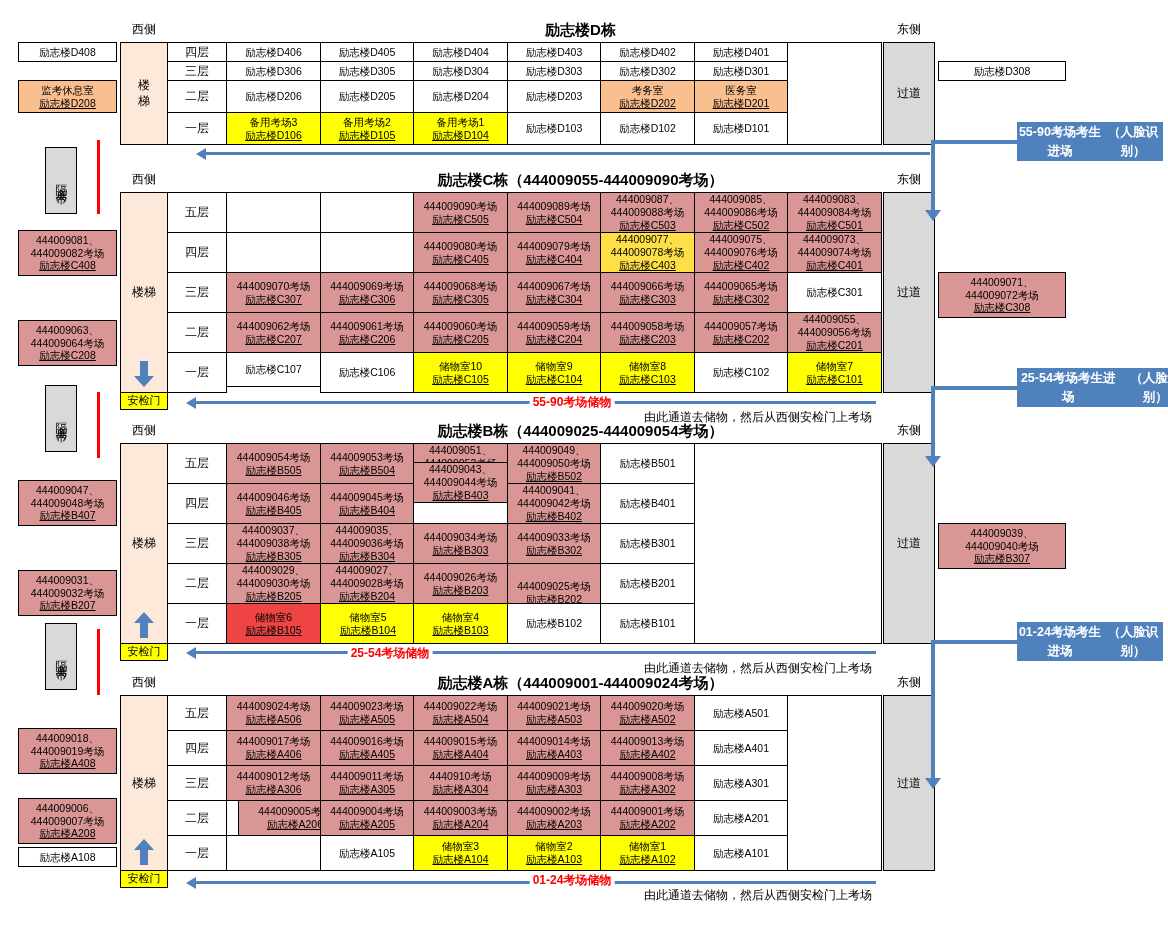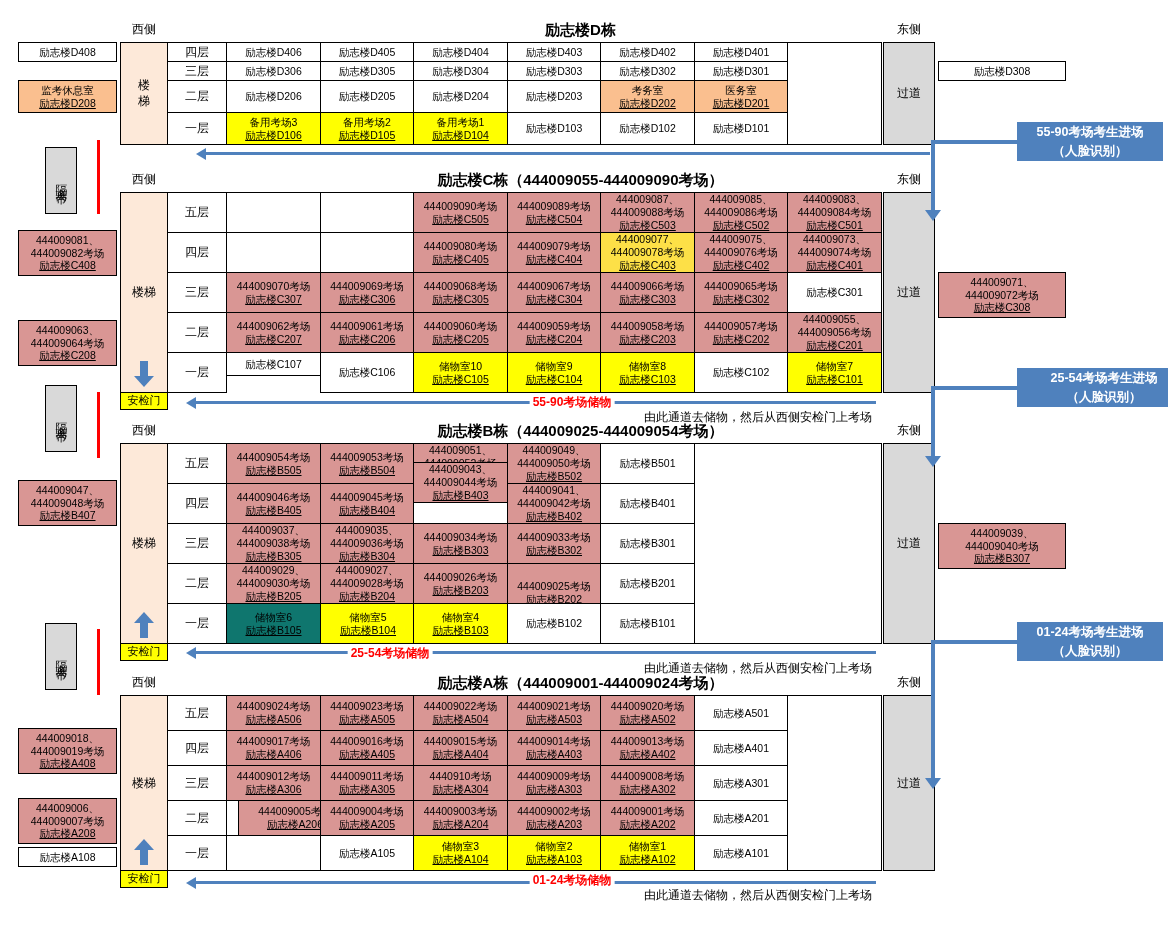--- a/index.html
+++ b/index.html
@@ -4,21 +4,21 @@
 <style>
   html,body{margin:0;padding:0}
   body{font-family:"Liberation Sans","DejaVu Sans",sans-serif;background:#fff}
   #canvas{position:relative;width:1168px;height:925px;background:#fff;overflow:hidden}
   .cell{position:absolute;border:1px solid #000;display:flex;flex-direction:column;align-items:center;justify-content:center;text-align:center;font-size:10.5px;line-height:1.22;color:#000;overflow:hidden;box-sizing:border-box}
   .cell .ln{white-space:nowrap}
   .cell .u{text-decoration:underline}
   .lab{font-size:12px}
   .hlab{position:absolute;font-size:12px;text-align:center;height:18px;line-height:18px;color:#000}
   .title{position:absolute;font-size:15px;font-weight:bold;text-align:center;height:20px;line-height:20px;color:#000}
-  .banner{position:absolute;display:flex;flex-direction:column;align-items:center;justify-content:center;color:#fff;font-weight:bold;font-size:12.5px;line-height:1.5;text-align:center}
+  .banner{position:absolute;display:flex;flex-direction:row;align-items:center;justify-content:center;color:#fff;font-weight:bold;font-size:12.5px;line-height:1.5;text-align:center}
   .belt{position:absolute;border:1px solid #000;writing-mode:vertical-rl;text-orientation:upright;letter-spacing:4px;font-size:12px;display:flex;align-items:center;justify-content:center;box-sizing:border-box;color:#000}
   .storage{position:absolute;transform:translateX(-50%);color:#ff0000;font-size:12px;font-weight:bold;background:#fff;padding:0 3px;white-space:nowrap;z-index:5}
   .note{position:absolute;transform:translateX(-50%);font-size:12px;color:#000;white-space:nowrap;z-index:5}
 </style>
 </head>
 <body>
 
 <div id="canvas">
     <div class="hlab" style="left: 118px; top: 20px; width: 52px; position: absolute;">西侧</div>
     <div class="title" style="left: 226px; top: 20px; width: 709px; position: absolute;">励志楼D栋</div>
@@ -231,21 +231,21 @@
     <div class="cell" style="left: 694px; top: 312px; width: 94px; height: 41px; background: rgb(217, 150, 148); position: absolute;">
       <div class="ln" style="position: static;">444009057考场</div>
       <div class="ln u" style="position: static;">励志楼C202</div>
     </div>
     <div class="cell" style="left: 787px; top: 312px; width: 95px; height: 41px; background: rgb(217, 150, 148); position: absolute;">
       <div class="ln" style="position: static;">444009055、</div>
       <div class="ln" style="position: static;">444009056考场</div>
       <div class="ln u" style="position: static;">励志楼C201</div>
     </div>
     <div class="cell lab" style="left: 167px; top: 352px; width: 60px; height: 41px; position: absolute;">一层</div>
-    <div class="cell" style="left: 226px; top: 352px; width: 95px; height: 24px; background: rgb(255, 255, 255); position: absolute;">
+    <div class="cell" style="left: 226px; top: 352px; width: 95px; height: 35px; background: rgb(255, 255, 255); position: absolute;">
       <div class="ln" style="position: static;">励志楼C107</div>
     </div>
     <div class="cell" style="left: 320px; top: 352px; width: 94px; height: 41px; background: rgb(255, 255, 255); position: absolute;">
       <div class="ln" style="position: static;">励志楼C106</div>
     </div>
     <div class="cell" style="left: 413px; top: 352px; width: 95px; height: 41px; background: rgb(255, 255, 0); position: absolute;">
       <div class="ln" style="position: static;">储物室10</div>
       <div class="ln u" style="position: static;">励志楼C105</div>
     </div>
     <div class="cell" style="left: 507px; top: 352px; width: 94px; height: 41px; background: rgb(255, 255, 0); position: absolute;">
@@ -376,21 +376,21 @@
       <div class="ln u" style="position: static;">励志楼B203</div>
     </div>
     <div class="cell" style="left: 507px; top: 563px; width: 94px; height: 59px; background: rgb(217, 150, 148); position: absolute;">
       <div class="ln" style="position: static;">444009025考场</div>
       <div class="ln u" style="position: static;">励志楼B202</div>
     </div>
     <div class="cell" style="left: 600px; top: 563px; width: 95px; height: 41px; background: rgb(255, 255, 255); position: absolute;">
       <div class="ln" style="position: static;">励志楼B201</div>
     </div>
     <div class="cell lab" style="left: 167px; top: 603px; width: 60px; height: 41px; position: absolute;">一层</div>
-    <div class="cell" style="left: 226px; top: 603px; width: 95px; height: 41px; background: #0f766e; position: absolute;">
+    <div class="cell" style="left: 226px; top: 603px; width: 95px; height: 41px; background: #ef4444; position: absolute;">
       <div class="ln" style="position: static;">储物室6</div>
       <div class="ln u" style="position: static;">励志楼B105</div>
     </div>
     <div class="cell" style="left: 320px; top: 603px; width: 96px; height: 41px; background: rgb(255, 255, 0); position: absolute;">
       <div class="ln" style="position: static;">储物室5</div>
       <div class="ln u" style="position: static;">励志楼B104</div>
     </div>
     <div class="cell" style="left: 413px; top: 603px; width: 95px; height: 41px; background: rgb(255, 255, 0); position: absolute;">
       <div class="ln" style="position: static;">储物室4</div>
       <div class="ln u" style="position: static;">励志楼B103</div>
@@ -402,20 +402,25 @@
       <div class="ln" style="position: static;">励志楼B101</div>
     </div>
     <div class="cell" style="left: 694px; top: 443px; width: 188px; height: 201px; background: rgb(255, 255, 255); position: absolute;"></div>
     <div class="cell lab" style="left: 883px; top: 443px; width: 52px; height: 201px; background: rgb(217, 217, 217); position: absolute;">
       <div style="position: static;">过道</div>
     </div>
     <div class="cell" style="left: 18px; top: 480px; width: 99px; height: 46px; background: rgb(217, 150, 148); position: absolute;">
       <div class="ln" style="position: static;">444009047、</div>
       <div class="ln" style="position: static;">444009048考场</div>
       <div class="ln u" style="position: static;">励志楼B407</div>
+    </div>
+    <div class="cell" style="left: 18px; top: 570px; width: 99px; height: 46px; background: rgb(217, 150, 148); position: absolute;">
+      <div class="ln" style="position: static;">444009031、</div>
+      <div class="ln" style="position: static;">444009032考场</div>
+      <div class="ln u" style="position: static;">励志楼B207</div>
     </div>
     <div class="cell" style="left: 938px; top: 523px; width: 128px; height: 46px; background: rgb(217, 150, 148); position: absolute;">
       <div class="ln" style="position: static;">444009039、</div>
       <div class="ln" style="position: static;">444009040考场</div>
       <div class="ln u" style="position: static;">励志楼B307</div>
     </div>
     <div style="left: 134px; top: 612px; width: 20px; height: 26px; position: absolute;">
       <div style="left: 6px; width: 8px; height: 15px; background: rgb(79, 129, 189); position: absolute; top: 11px;"></div>
       <div style="left: 0px; width: 0px; height: 0px; border-left: 10px solid transparent; border-right: 10px solid transparent; position: absolute; top: 0px; border-bottom: 11px solid rgb(79, 129, 189);"></div>
     </div>

